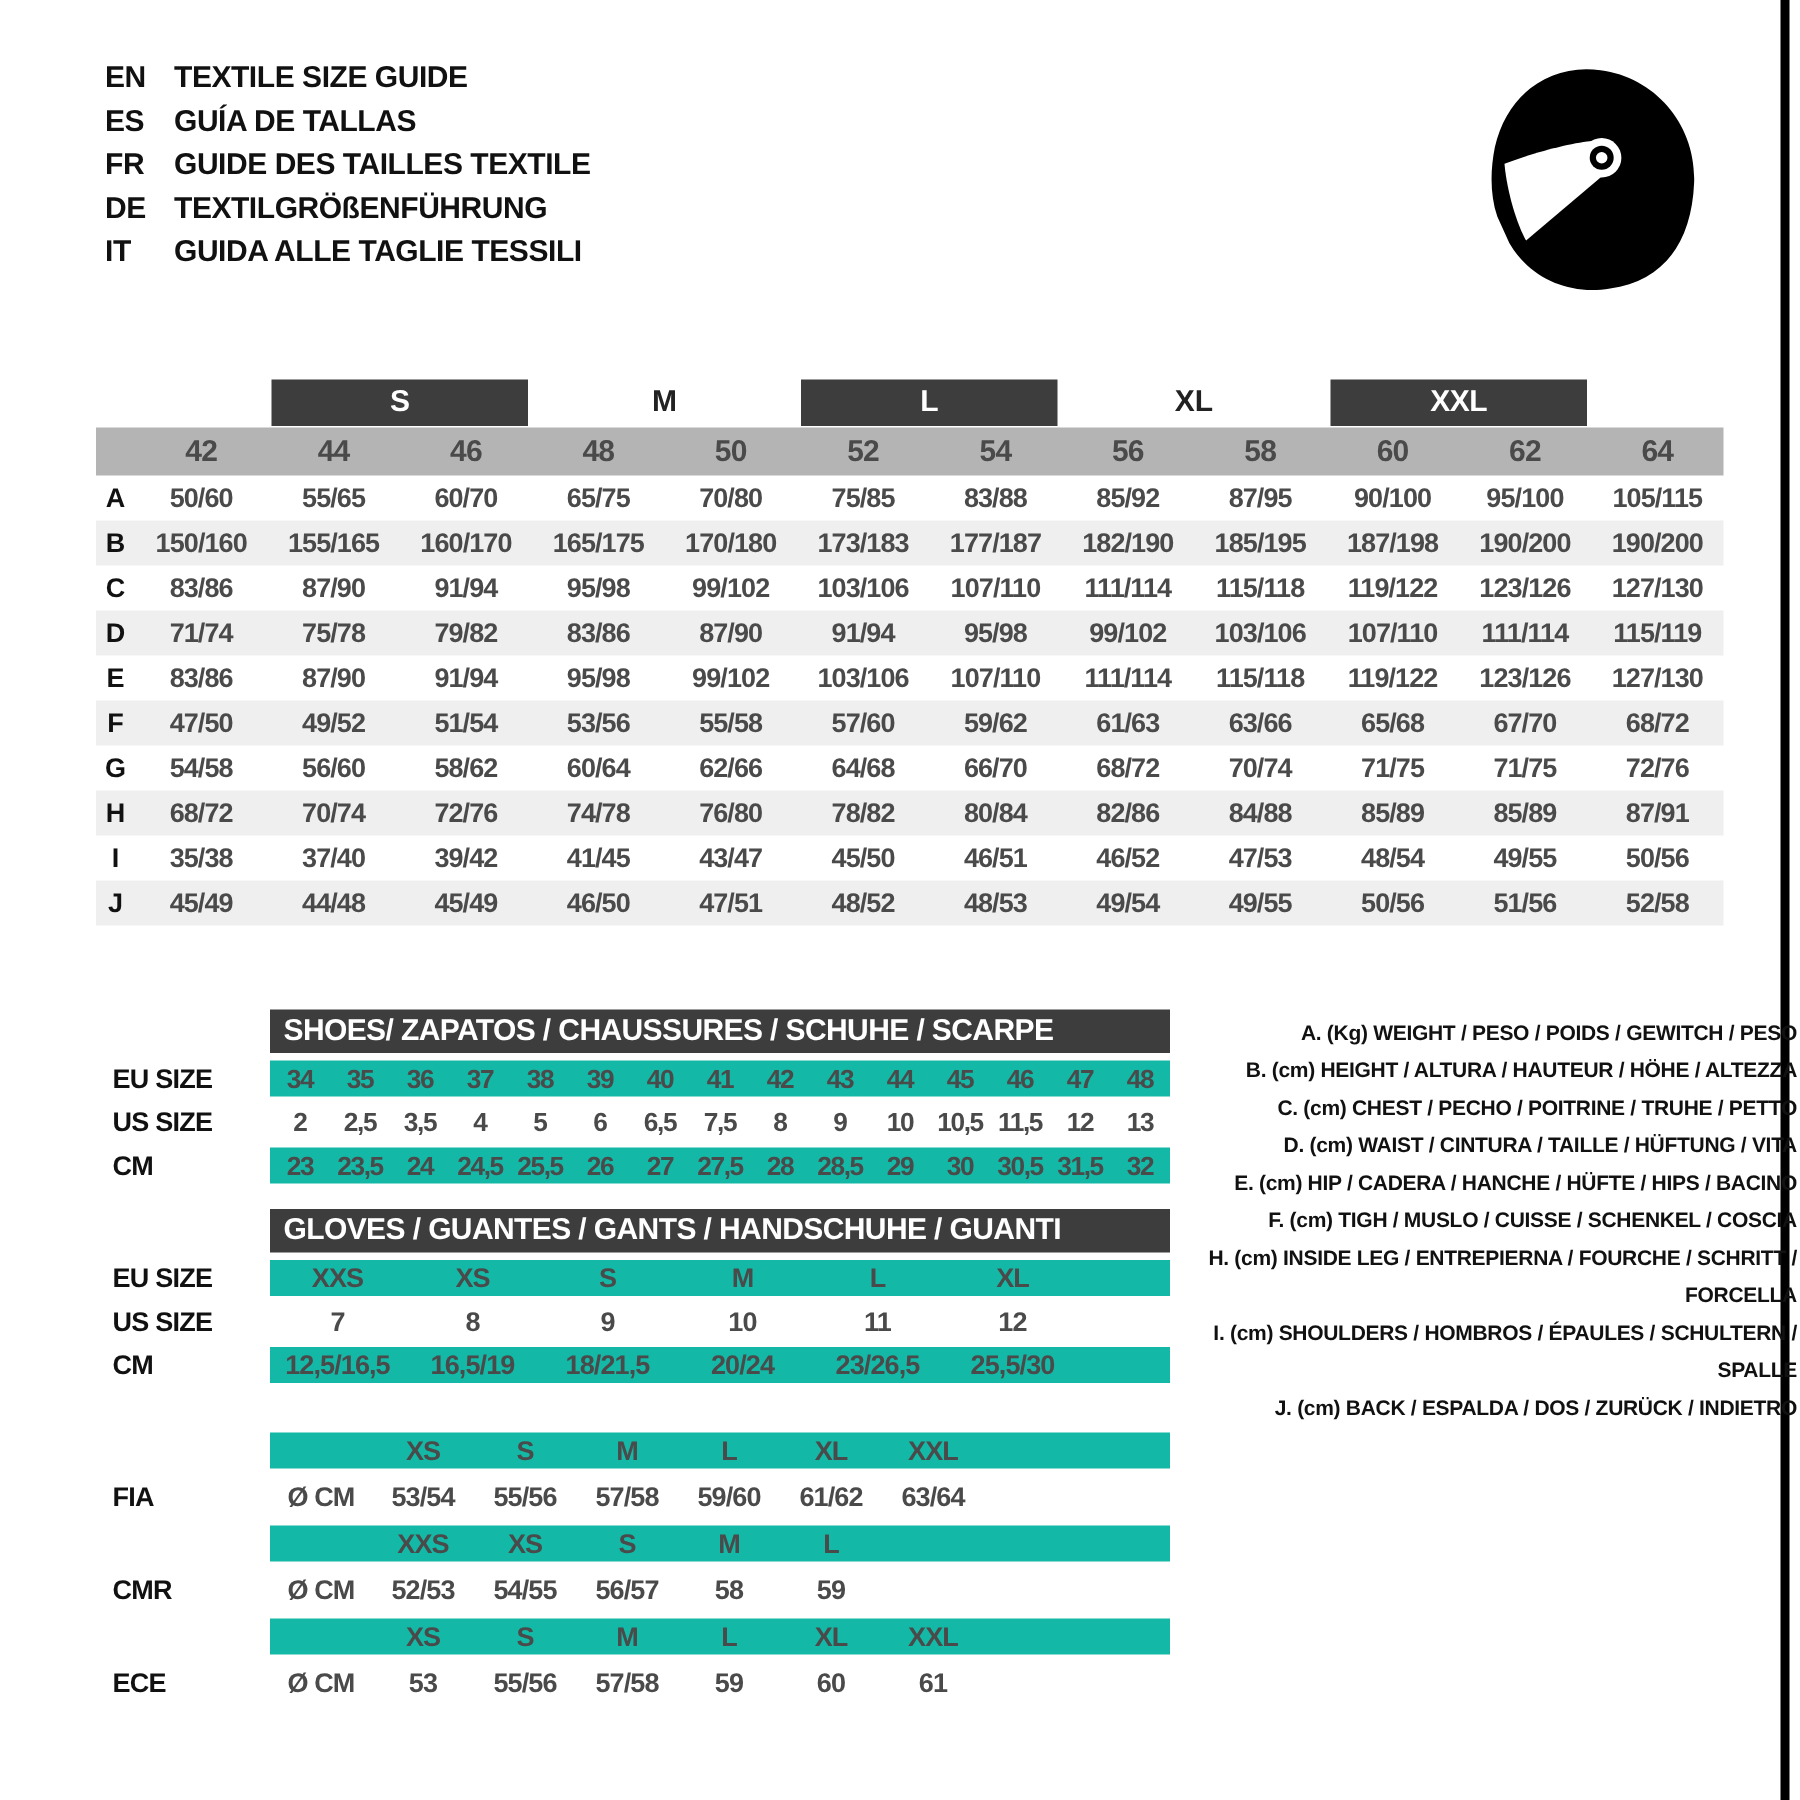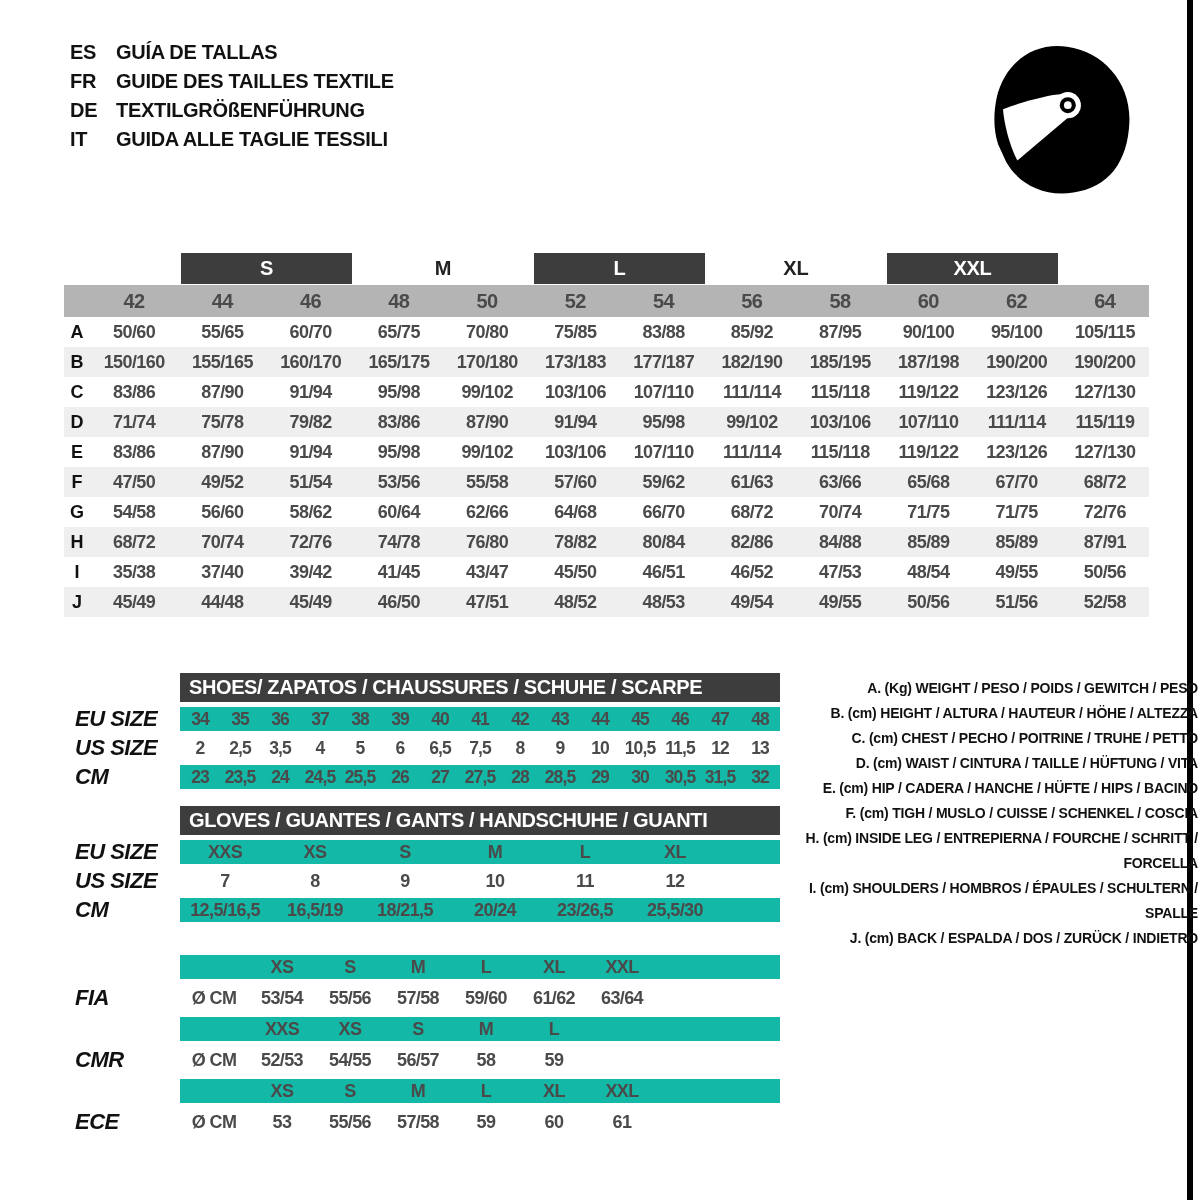--- a/index.html
+++ b/index.html
@@ -44,38 +44,42 @@
   
   .sub { left:64px; width:725px; }
   .shoes-table { top:673px; }
   .gloves-table { top:806px; }
   .helmet-table { top:948px; }
   .sub-bar { margin-left:116px; width:600px; height:29px; background:#3d3d3d; color:#fff;
              font-size:20px; line-height:29px; padding-left:9px; box-sizing:border-box;
              letter-spacing:-0.4px; white-space:nowrap; }
   .sub-row { display:flex; align-items:center; margin-top:5px; height:24px; }
   .helmet-table .sub-row { margin-top:7px; }
-  .sub-label { width:116px; flex:none; font-size:22px; padding-left:11px; box-sizing:border-box;
-               letter-spacing:-0.5px;font-style:italic; }
+  .sub-label { width:116px; flex:none; font-size:18px; padding-left:11px; box-sizing:border-box;
+               letter-spacing:-0.5px; }
   .sub-band { width:600px; flex:none; height:24px; display:grid; align-items:center; }
   .sub-band.shaded { background:#14b8a6; }
   .cols-shoes  { grid-template-columns:repeat(15, 1fr); }
   .cols-gloves { grid-template-columns:repeat(6, 90px) 1fr; }
   .cols-helmet { grid-template-columns:repeat(7, 68px) 1fr; }
   .band-cell { text-align:center; color:#4a4a4a; font-size:18px; letter-spacing:-0.6px; }
   .cols-shoes .band-cell { font-size:17.5px; letter-spacing:-0.9px; }
 
   
   .legend { left:800px; top:676px; width:398px; }
   .legend-item { font-size:14px; line-height:25px; letter-spacing:-0.2px; color:#111;text-align:right; }
 </style>
 </head>
 <body>
 
 <div class="abs lang-header" id="lang-header">
+    <div class="lang-row">
+      <span class="lang-code">EN</span>
+      <span class="lang-title">TEXTILE SIZE GUIDE</span>
+    </div>
     <div class="lang-row">
       <span class="lang-code">ES</span>
       <span class="lang-title">GUÍA DE TALLAS</span>
     </div>
     <div class="lang-row">
       <span class="lang-code">FR</span>
       <span class="lang-title">GUIDE DES TAILLES TEXTILE</span>
     </div>
     <div class="lang-row">
       <span class="lang-code">DE</span>

